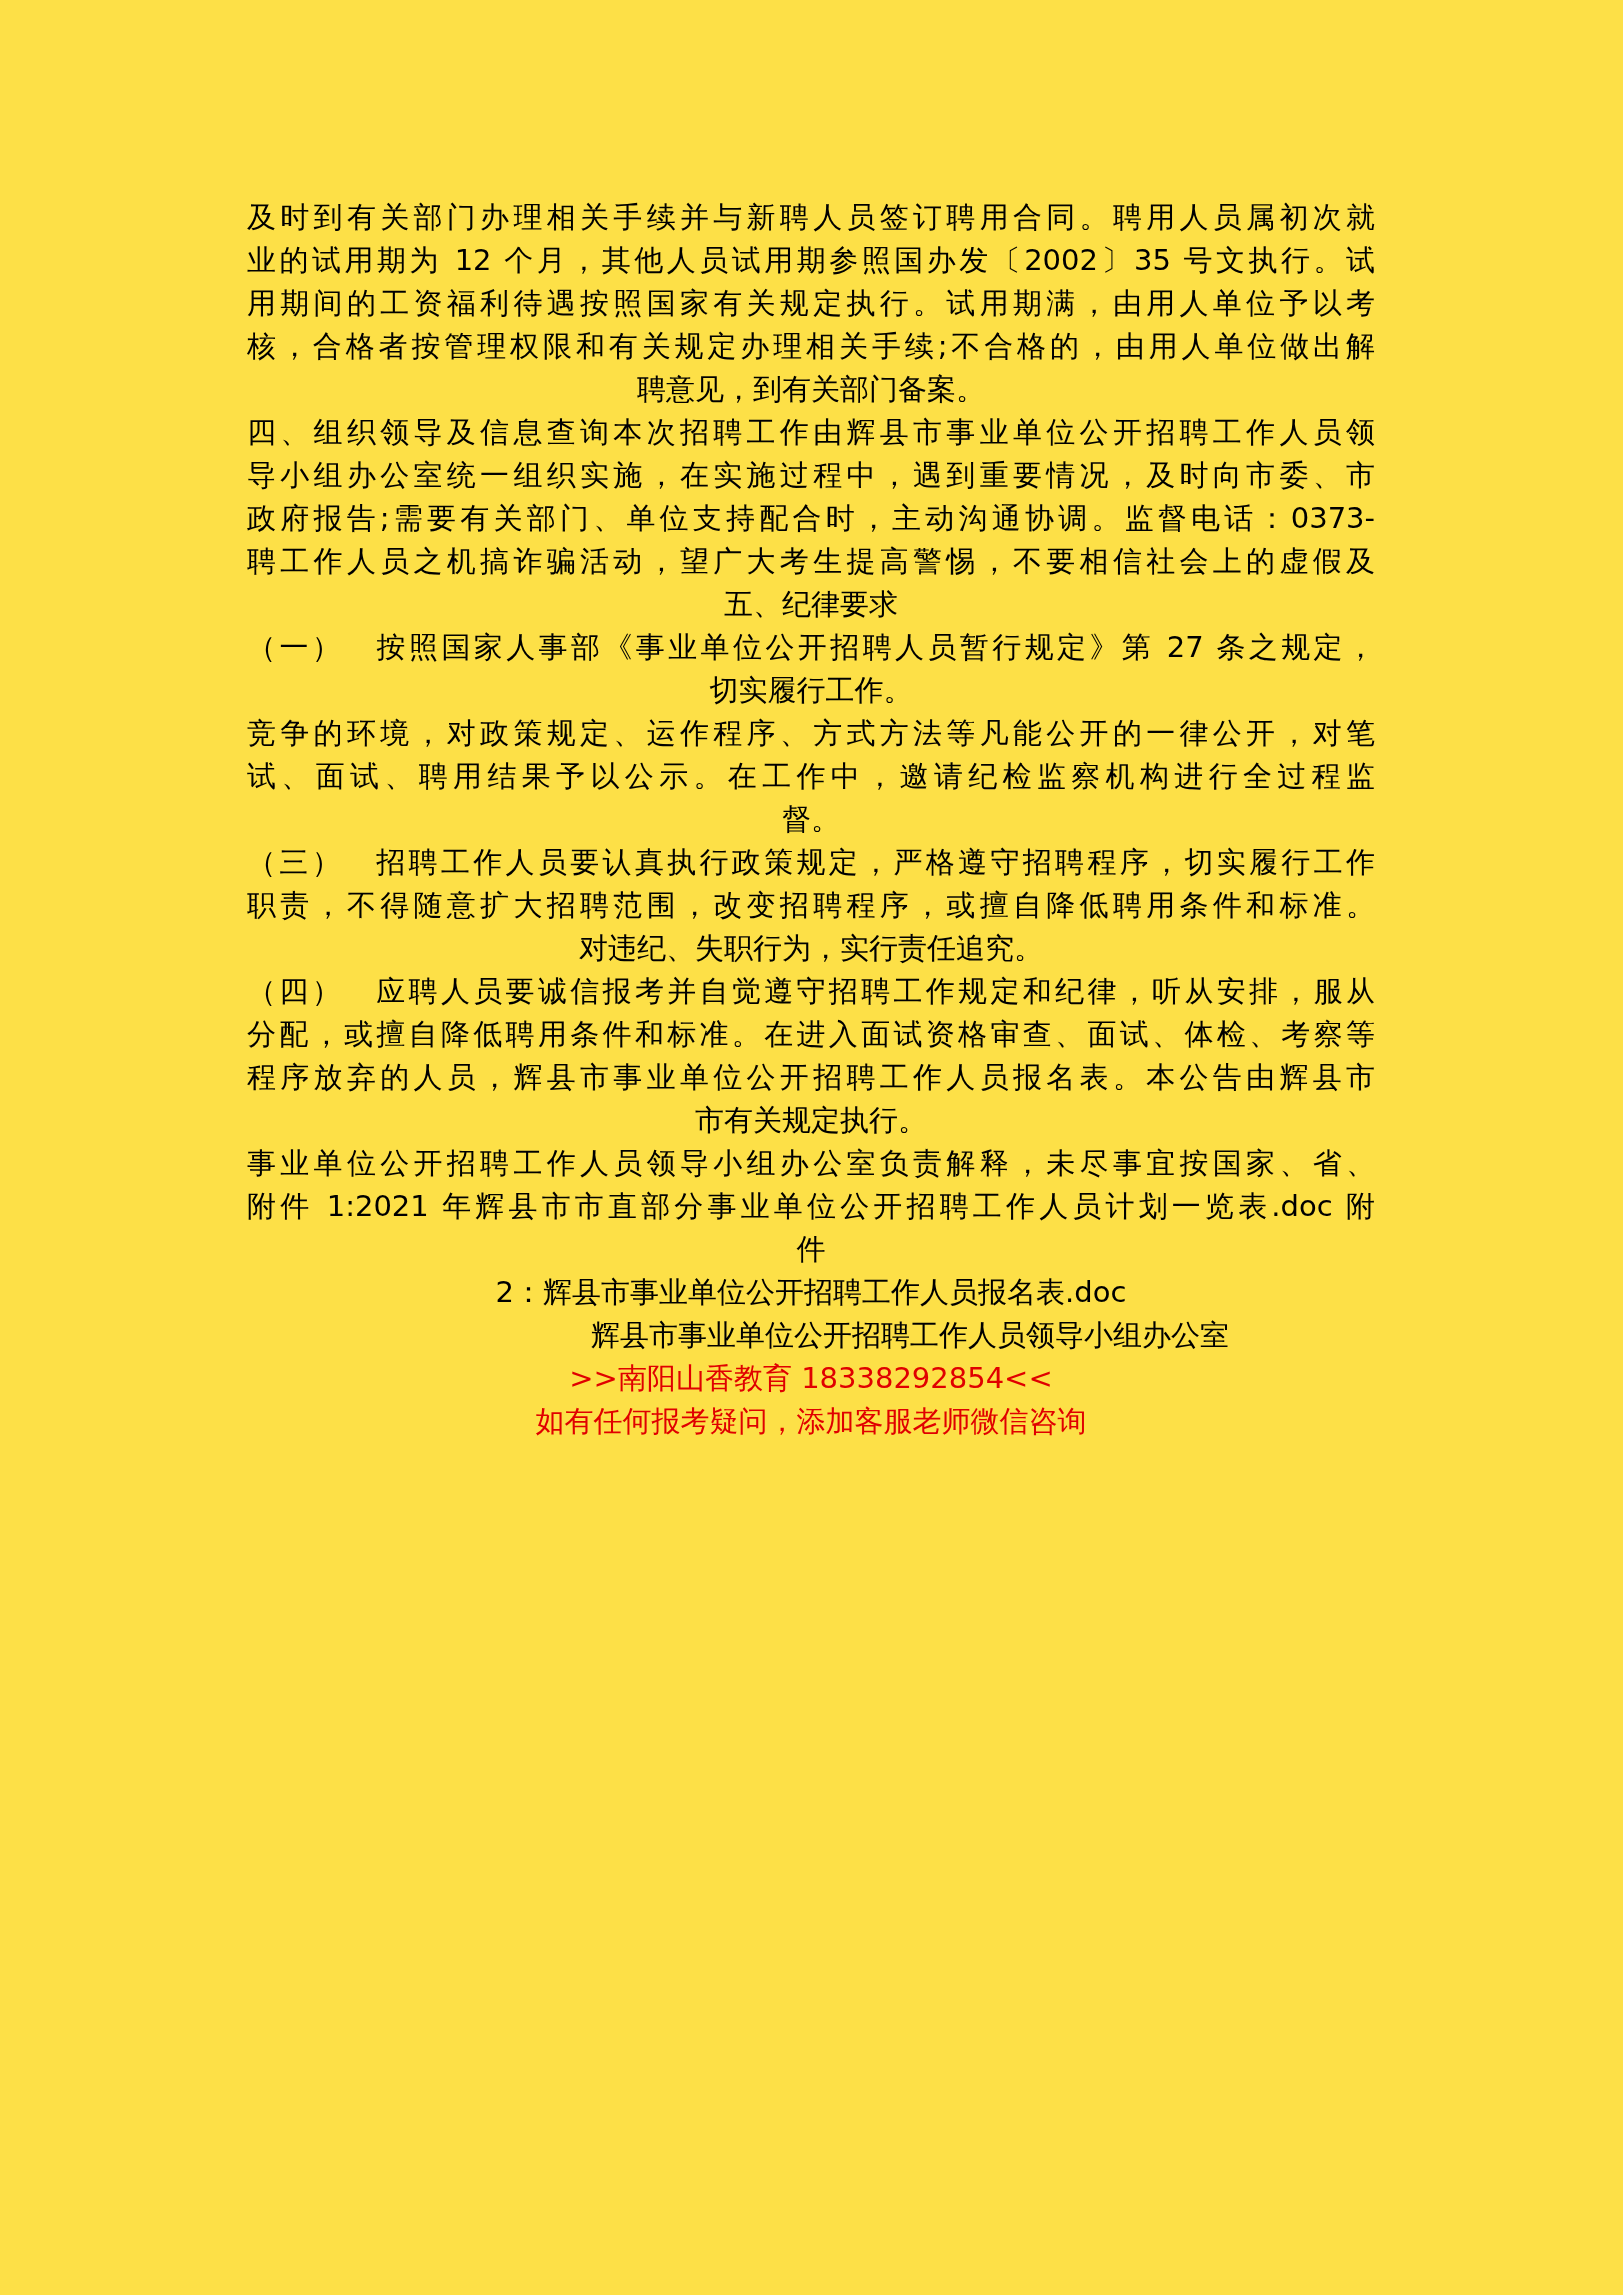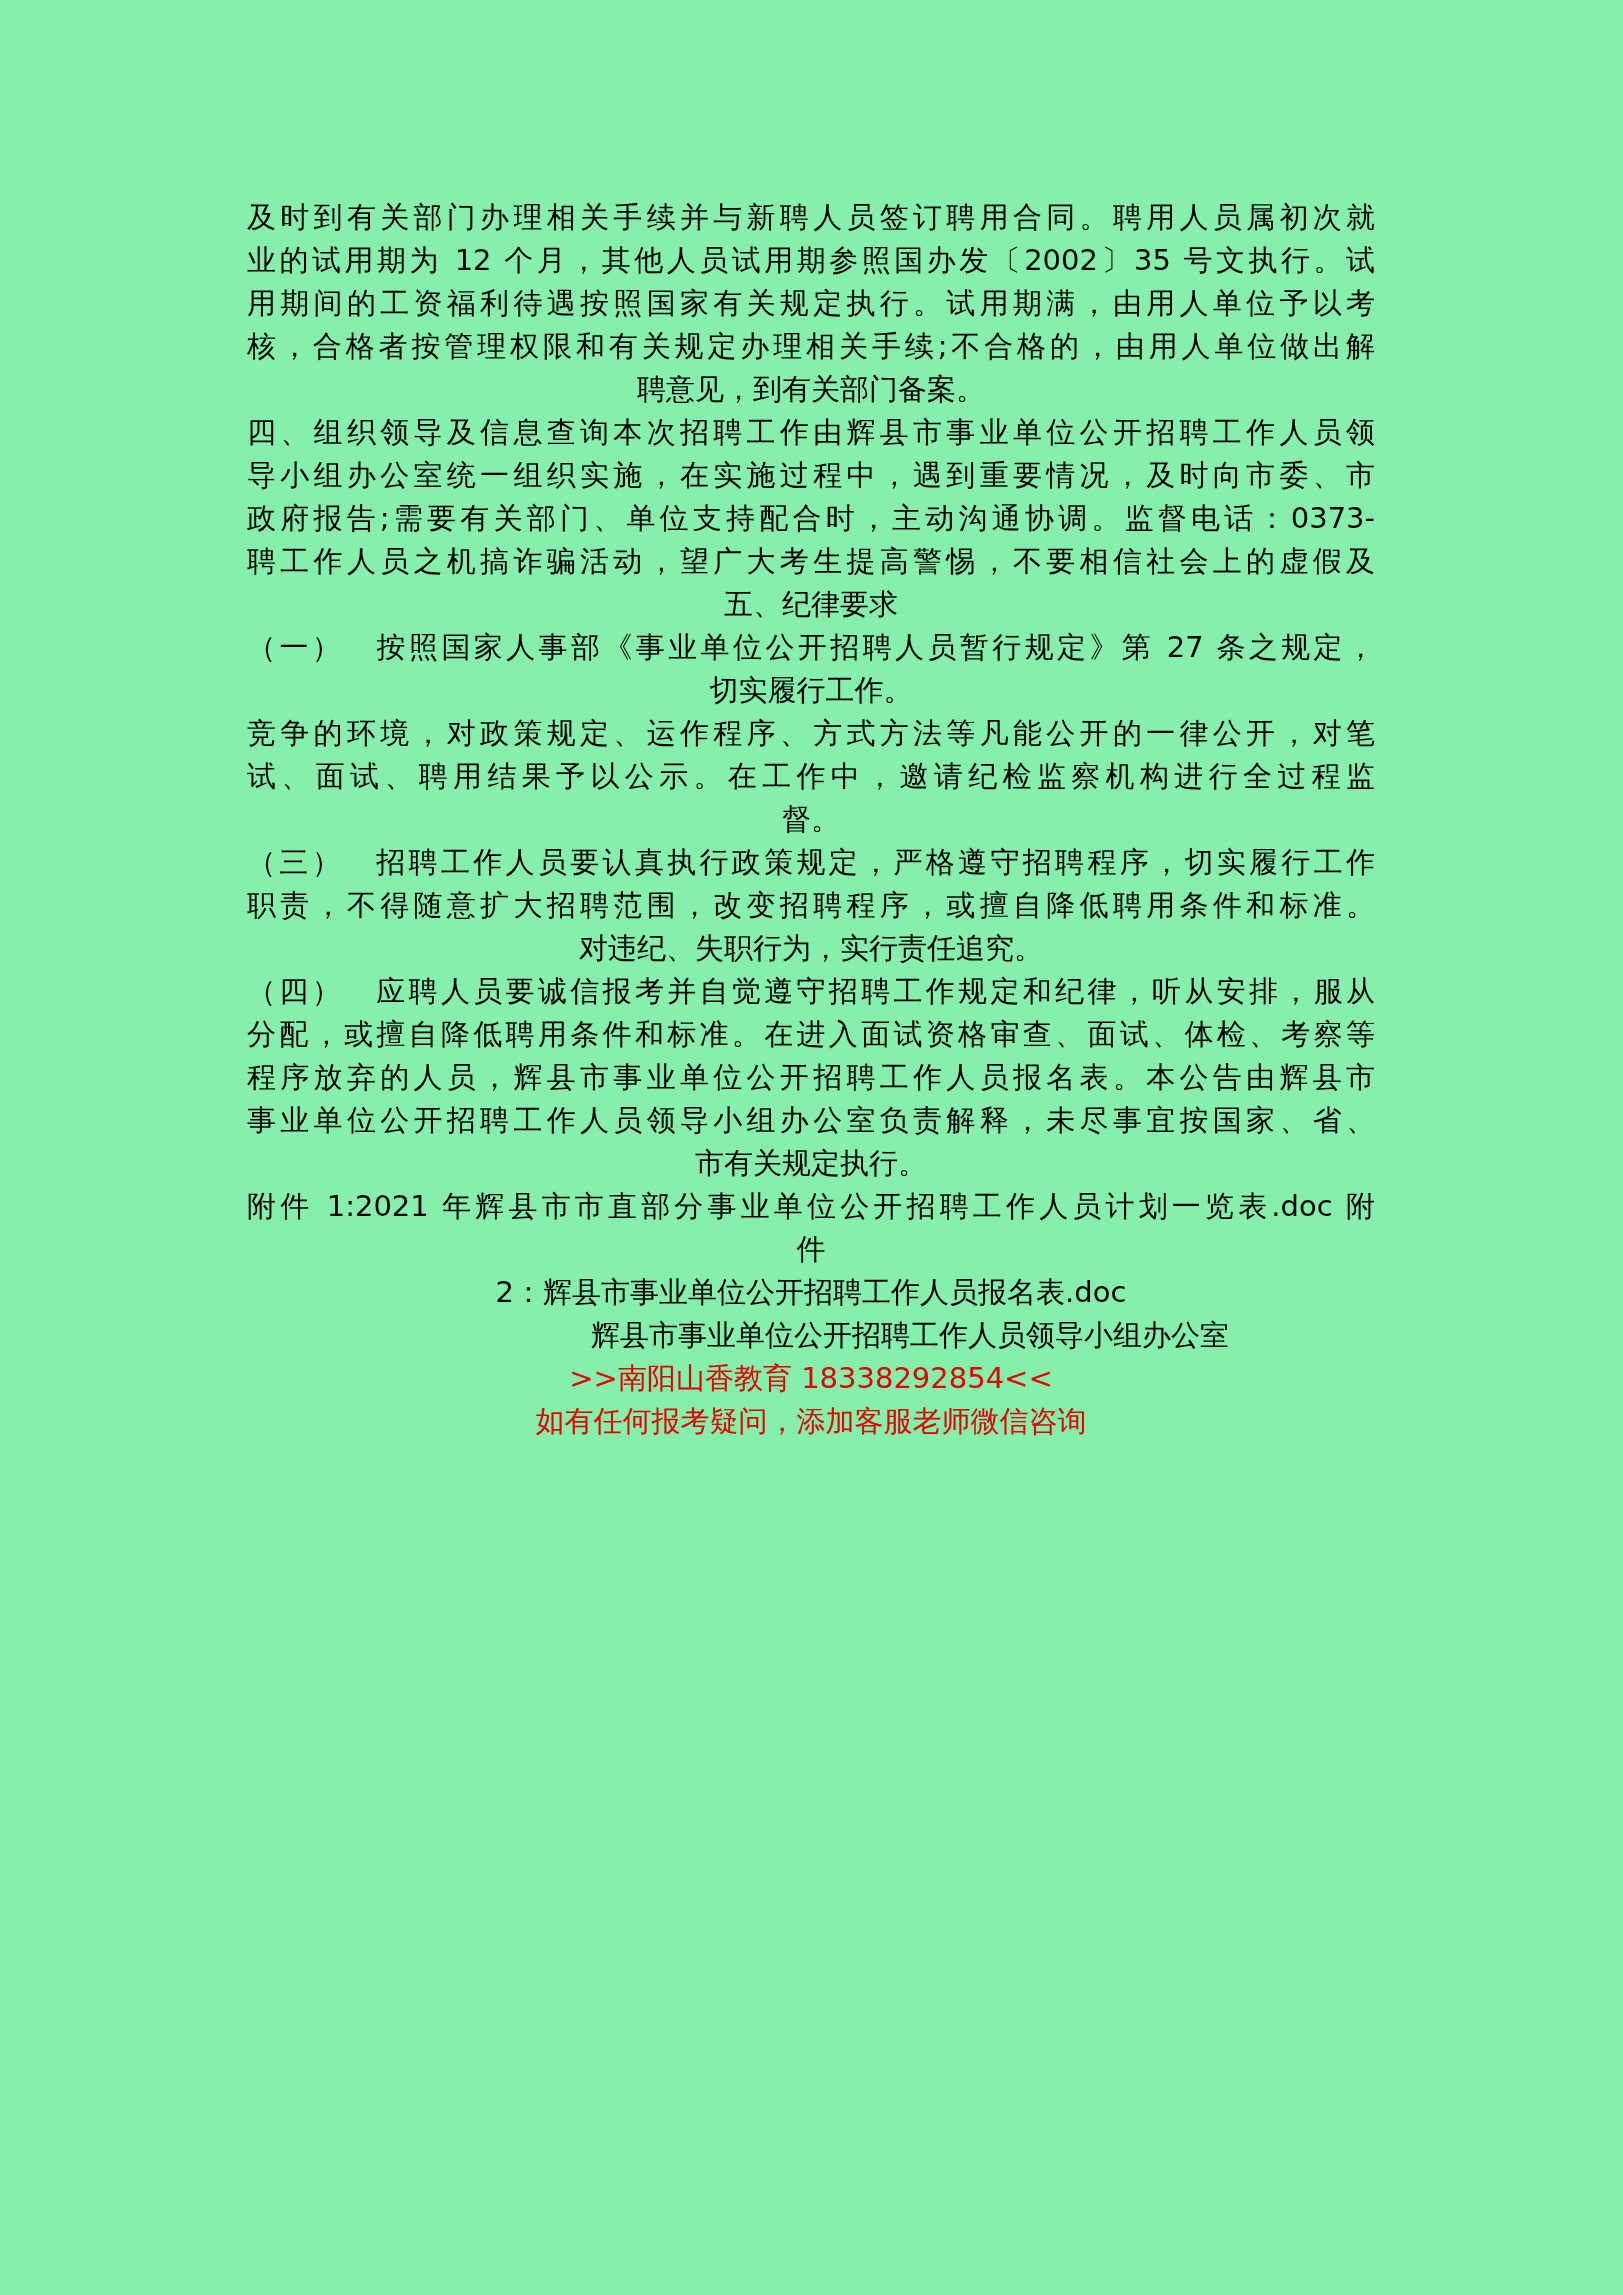--- a/index.html
+++ b/index.html
@@ -47,21 +47,21 @@
   }
   
   .rc {
     text-align: center;
     color: #e00000;
   }
 </style>
 </head>
 <body>
 
-<div class="page" style="background: #86efac;">
+<div class="page" style="background: #fde047;">
   <div class="textblock" style="color: rgb(0, 0, 0);">
     <div class="ln j">及时到有关部门办理相关手续并与新聘人员签订聘用合同。聘用人员属初次就</div>
     <div class="ln j">业的试用期为 12 个月，其他人员试用期参照国办发〔2002〕35 号文执行。试</div>
     <div class="ln j">用期间的工资福利待遇按照国家有关规定执行。试用期满，由用人单位予以考</div>
     <div class="ln j">核，合格者按管理权限和有关规定办理相关手续;不合格的，由用人单位做出解</div>
     <div class="ln e">聘意见，到有关部门备案。</div>
     <div class="ln j">四、组织领导及信息查询本次招聘工作由辉县市事业单位公开招聘工作人员领</div>
     <div class="ln j">导小组办公室统一组织实施，在实施过程中，遇到重要情况，及时向市委、市</div>
     <div class="ln j">政府报告;需要有关部门、单位支持配合时，主动沟通协调。监督电话：0373-</div>
     <div class="ln j">聘工作人员之机搞诈骗活动，望广大考生提高警惕，不要相信社会上的虚假及</div>
@@ -70,22 +70,22 @@
     <div class="ln e">切实履行工作。</div>
     <div class="ln j">竞争的环境，对政策规定、运作程序、方式方法等凡能公开的一律公开，对笔</div>
     <div class="ln j">试、面试、聘用结果予以公示。在工作中，邀请纪检监察机构进行全过程监</div>
     <div class="ln e">督。</div>
     <div class="ln j">（三）　招聘工作人员要认真执行政策规定，严格遵守招聘程序，切实履行工作</div>
     <div class="ln j">职责，不得随意扩大招聘范围，改变招聘程序，或擅自降低聘用条件和标准。</div>
     <div class="ln e">对违纪、失职行为，实行责任追究。</div>
     <div class="ln j">（四）　应聘人员要诚信报考并自觉遵守招聘工作规定和纪律，听从安排，服从</div>
     <div class="ln j">分配，或擅自降低聘用条件和标准。在进入面试资格审查、面试、体检、考察等</div>
     <div class="ln j">程序放弃的人员，辉县市事业单位公开招聘工作人员报名表。本公告由辉县市</div>
+    <div class="ln e">市有关规定执行。</div>
     <div class="ln j">事业单位公开招聘工作人员领导小组办公室负责解释，未尽事宜按国家、省、</div>
-    <div class="ln e">市有关规定执行。</div>
     <div class="ln j">附件 1:2021 年辉县市市直部分事业单位公开招聘工作人员计划一览表.doc 附</div>
     <div class="ln e">件</div>
     <div class="ln e">2：辉县市事业单位公开招聘工作人员报名表.doc</div>
     <div class="ln sig">辉县市事业单位公开招聘工作人员领导小组办公室</div>
     <div class="ln rc" style="color: rgb(224, 0, 0);">&gt;&gt;南阳山香教育 18338292854&lt;&lt;</div>
     <div class="ln rc" style="color: rgb(224, 0, 0);">如有任何报考疑问，添加客服老师微信咨询</div>
   </div>
 </div>
 
 

